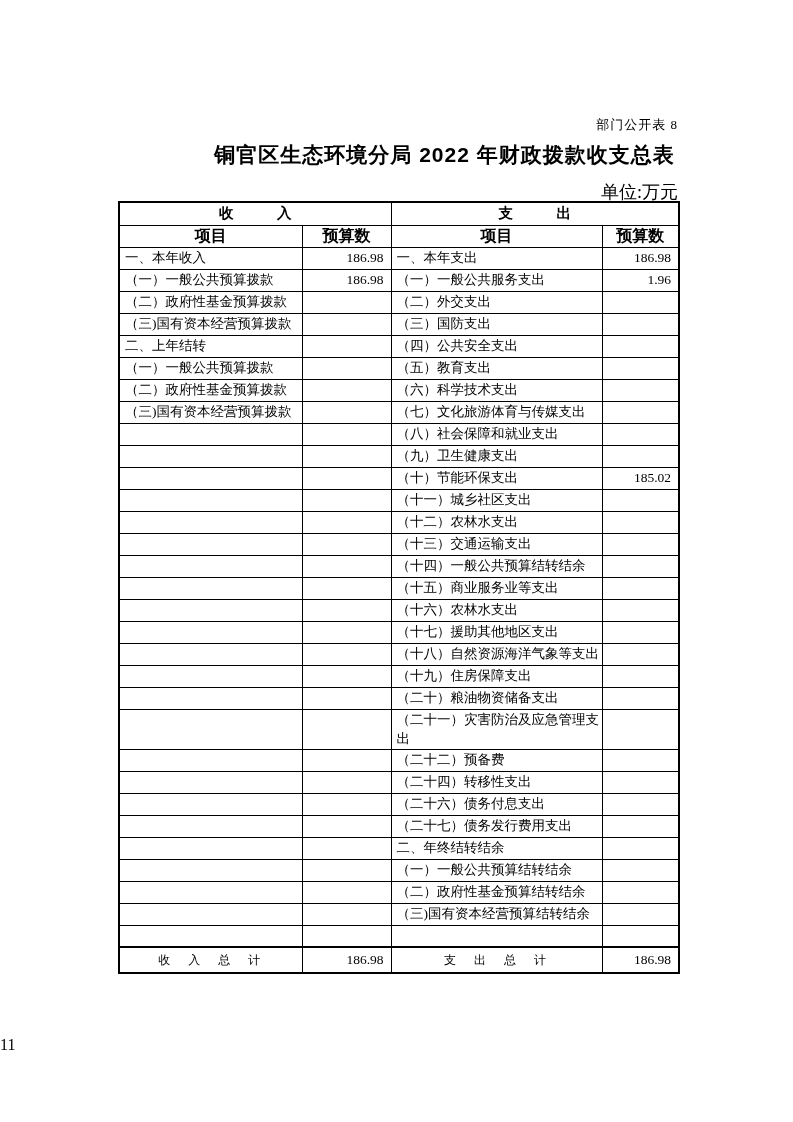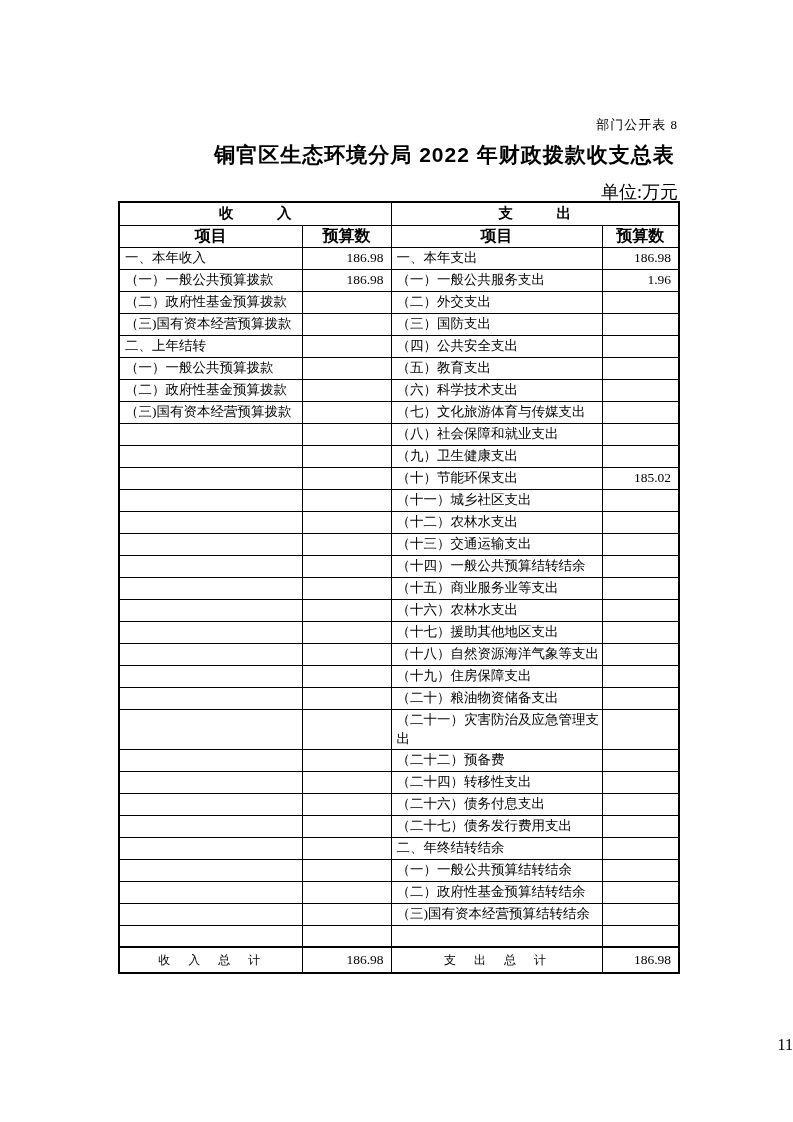--- a/index.html
+++ b/index.html
@@ -48,21 +48,21 @@
   tbody td { height:22px; line-height:1.45; }
   td.item { text-align:left; padding-left:5px; padding-right:1px; }
   td.num  { text-align:right; padding-right:7px;
             font-family:"Liberation Serif","DejaVu Serif",serif; }
   tr.total-row td {
     height:26px; border-top:2px solid #000;
   }
   td.total-label { text-align:center; letter-spacing:3px; font-size:12px; }
   .page-number {
     position:absolute; top:1036px; left:0; width:100%;
-    text-align:right; font-size:16px;
+    text-align:left; font-size:16px;
   }
 </style>
 </head>
 <body>
 
 <div class="page">
 
   <div class="corner-label">部门公开表 8</div>
 
   <h1 class="doc-title">铜官区生态环境分局 2022 年财政拨款收支总表</h1>

